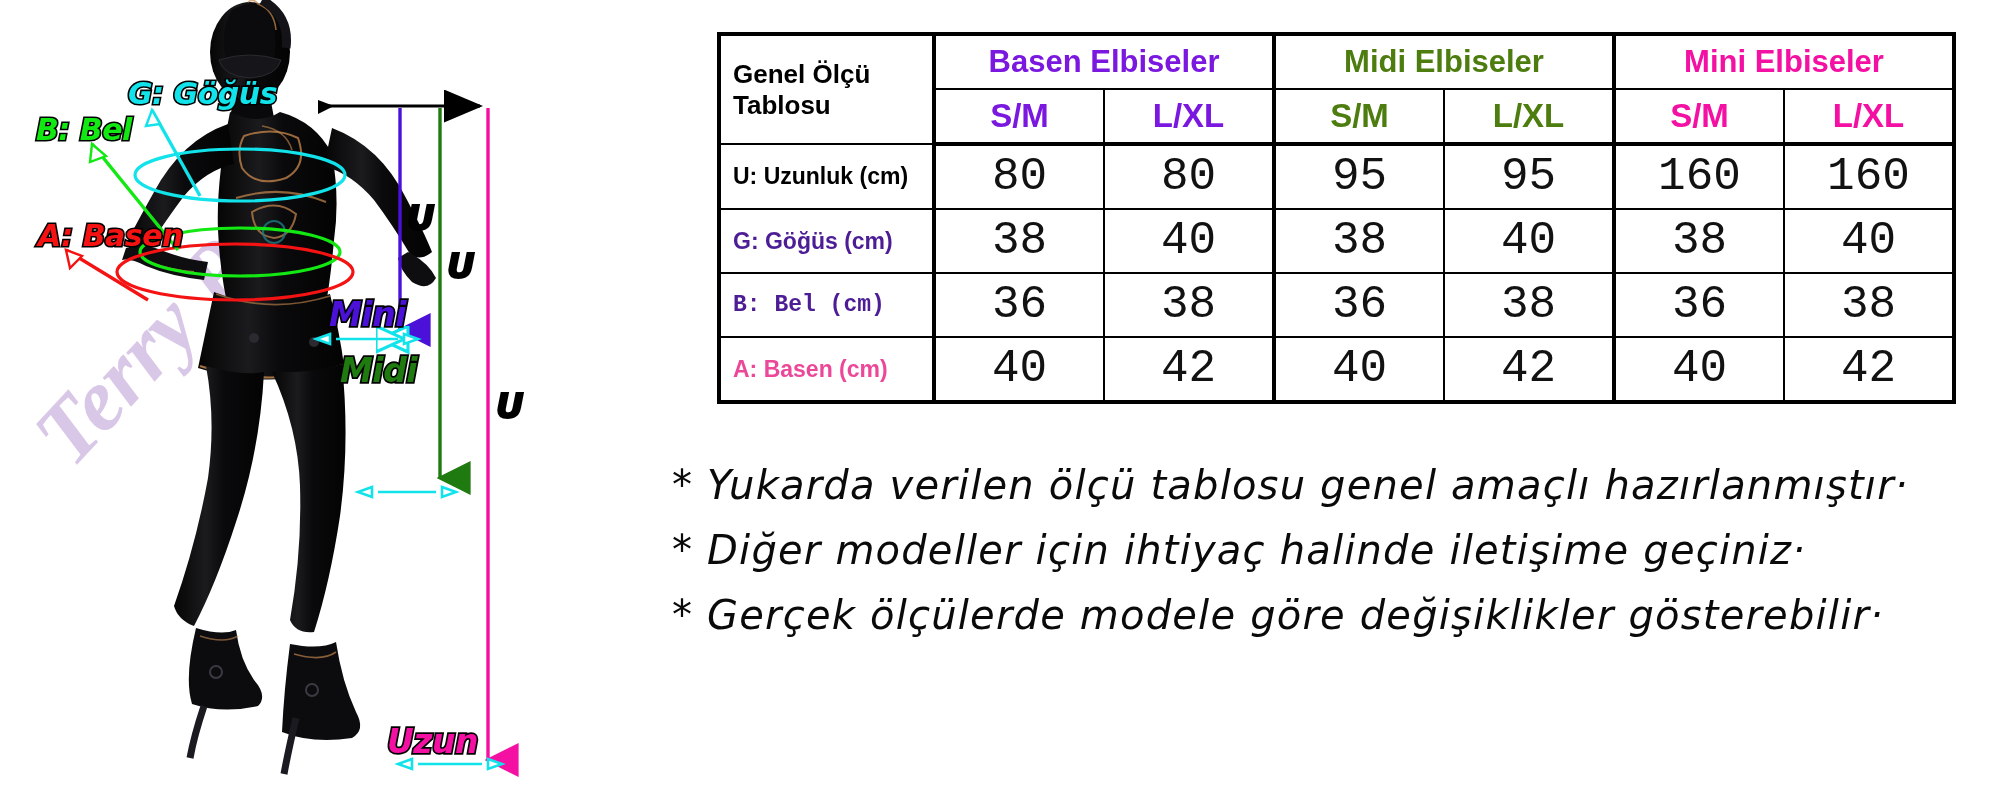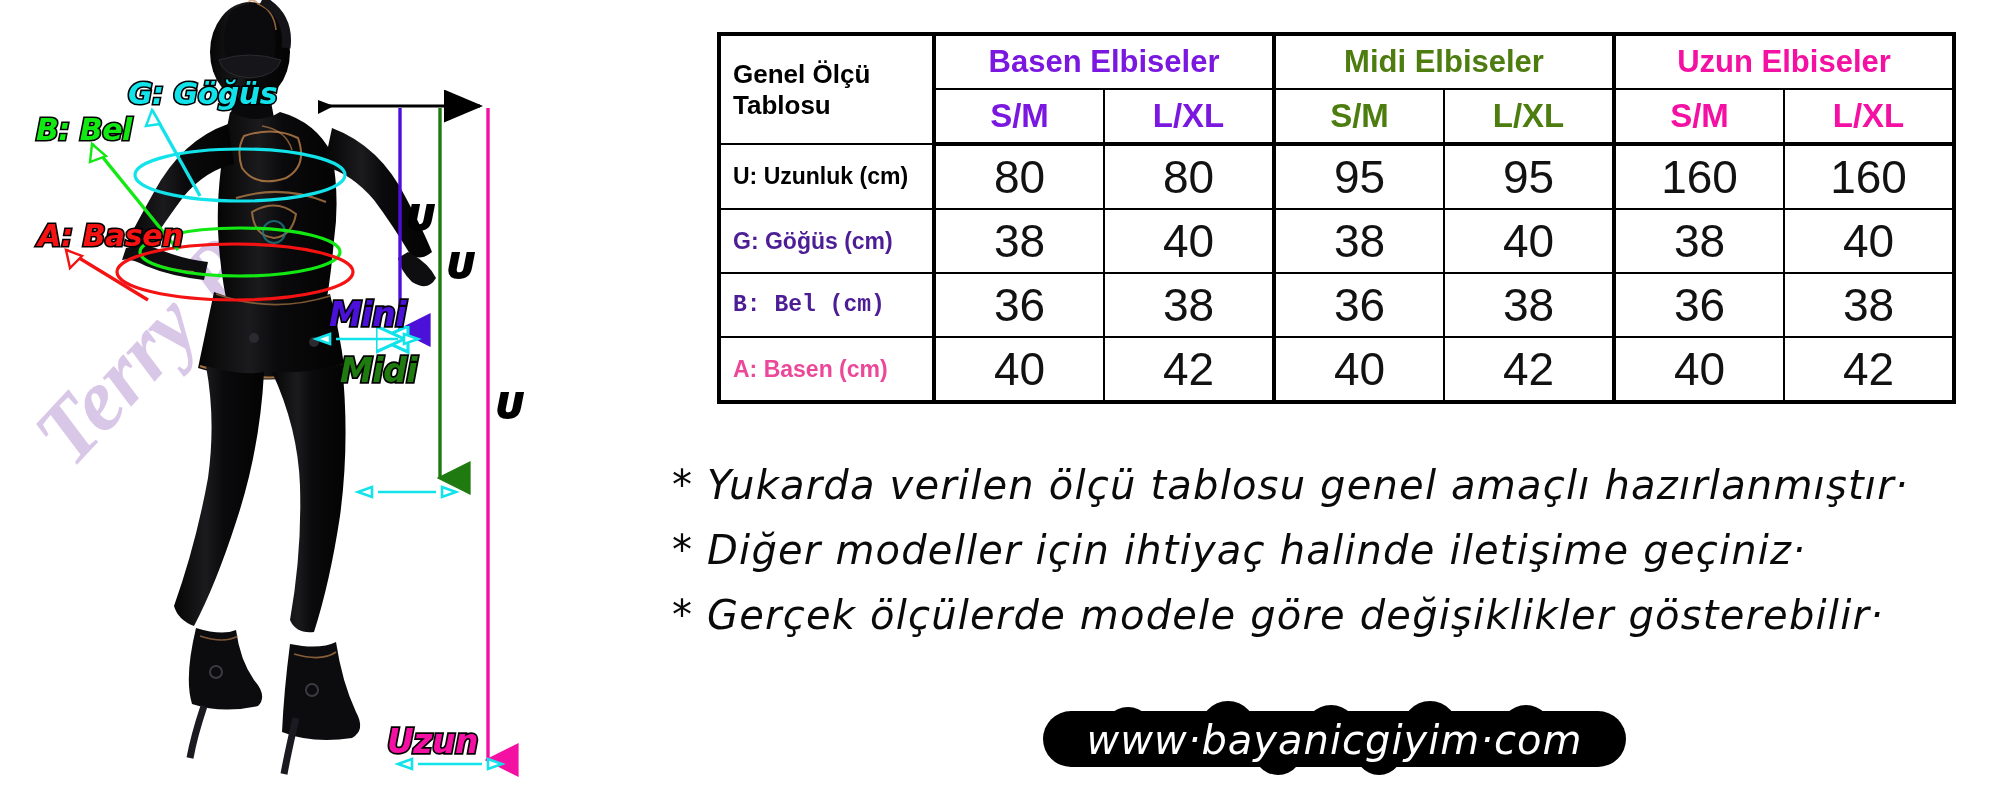--- a/index.html
+++ b/index.html
@@ -92,21 +92,21 @@
     margin-top: 8px;
   }
   .row-label {
     font-family: "Liberation Sans", sans-serif;
     font-weight: bold;
     font-size: 23px;
     text-align: left !important;
     padding-left: 12px !important;
   }
   .val-cell {
-    font-family: Liberation Sans, sans-serif;
+    font-family: Liberation Mono, monospace;
     font-size: 46px;
     color: #121212;
     height: 62px;
   }
   .col-mini { color: #7b18e0; }
   .col-midi { color: #4d7c0f; }
   .col-uzun { color: #f410a3; }
   .col-gogus { color: #4c1d95; }
   .col-bel { color: #4c1d95; font-family: Liberation Mono, monospace; }
   .col-basen { color: #ec4899; }
@@ -314,21 +314,21 @@
       <col style="width:170px">
         <col style="width:170px">
       <col style="width:170px">
         <col style="width:170px">
     </colgroup>
     <thead>
       <tr class="thick-top">
         <td class="corner-cell outer-l" rowspan="2">Genel Ölçü Tablosu</td>
         <td class="grp-head col-mini grp-sep" colspan="2">Basen Elbiseler</td>
         <td class="grp-head col-midi grp-sep" colspan="2">Midi Elbiseler</td>
-        <td class="grp-head col-uzun grp-sep outer-r" colspan="2">Uzun Elbiseler</td>
+        <td class="grp-head col-uzun grp-sep outer-r" colspan="2">Mini Elbiseler</td>
       </tr>
       <tr class="thick-bottom">
         <td class="size-head col-mini grp-sep">S/M</td>
         <td class="size-head col-mini">L/XL</td>
         <td class="size-head col-midi grp-sep">S/M</td>
         <td class="size-head col-midi">L/XL</td>
         <td class="size-head col-uzun grp-sep">S/M</td>
         <td class="size-head col-uzun outer-r">L/XL</td>
       </tr>
     </thead>
@@ -371,29 +371,14 @@
       </tr>
     </tbody>
   </table>
 
   <div id="notes">
     <div class="note-line">* Yukarda verilen ölçü tablosu genel amaçlı hazırlanmıştır·</div>
     <div class="note-line">* Diğer modeller için ihtiyaç halinde iletişime geçiniz·</div>
     <div class="note-line">* Gerçek ölçülerde modele göre değişiklikler  gösterebilir·</div>
   </div>
 
-  <div id="site-banner">
-    <div class="bubble"></div>
-    <div class="bump" style="left:38px;  top:18px; width:46px; height:46px;"></div>
-    <div class="bump" style="left:84px;  top:8px;  width:54px; height:56px;"></div>
-    <div class="bump" style="left:140px; top:20px; width:46px; height:46px;"></div>
-    <div class="bump" style="left:182px; top:2px;  width:58px; height:62px;"></div>
-    <div class="bump" style="left:234px; top:14px; width:54px; height:62px;"></div>
-    <div class="bump" style="left:286px; top:6px;  width:56px; height:58px;"></div>
-    <div class="bump" style="left:336px; top:16px; width:52px; height:60px;"></div>
-    <div class="bump" style="left:384px; top:2px;  width:58px; height:62px;"></div>
-    <div class="bump" style="left:436px; top:14px; width:50px; height:54px;"></div>
-    <div class="bump" style="left:482px; top:6px;  width:54px; height:56px;"></div>
-    <div class="bump" style="left:530px; top:16px; width:48px; height:48px;"></div>
-    <div class="site-text">www·bayanicgiyim·com</div>
-  </div>
 
 </div>
 
 </body></html>

